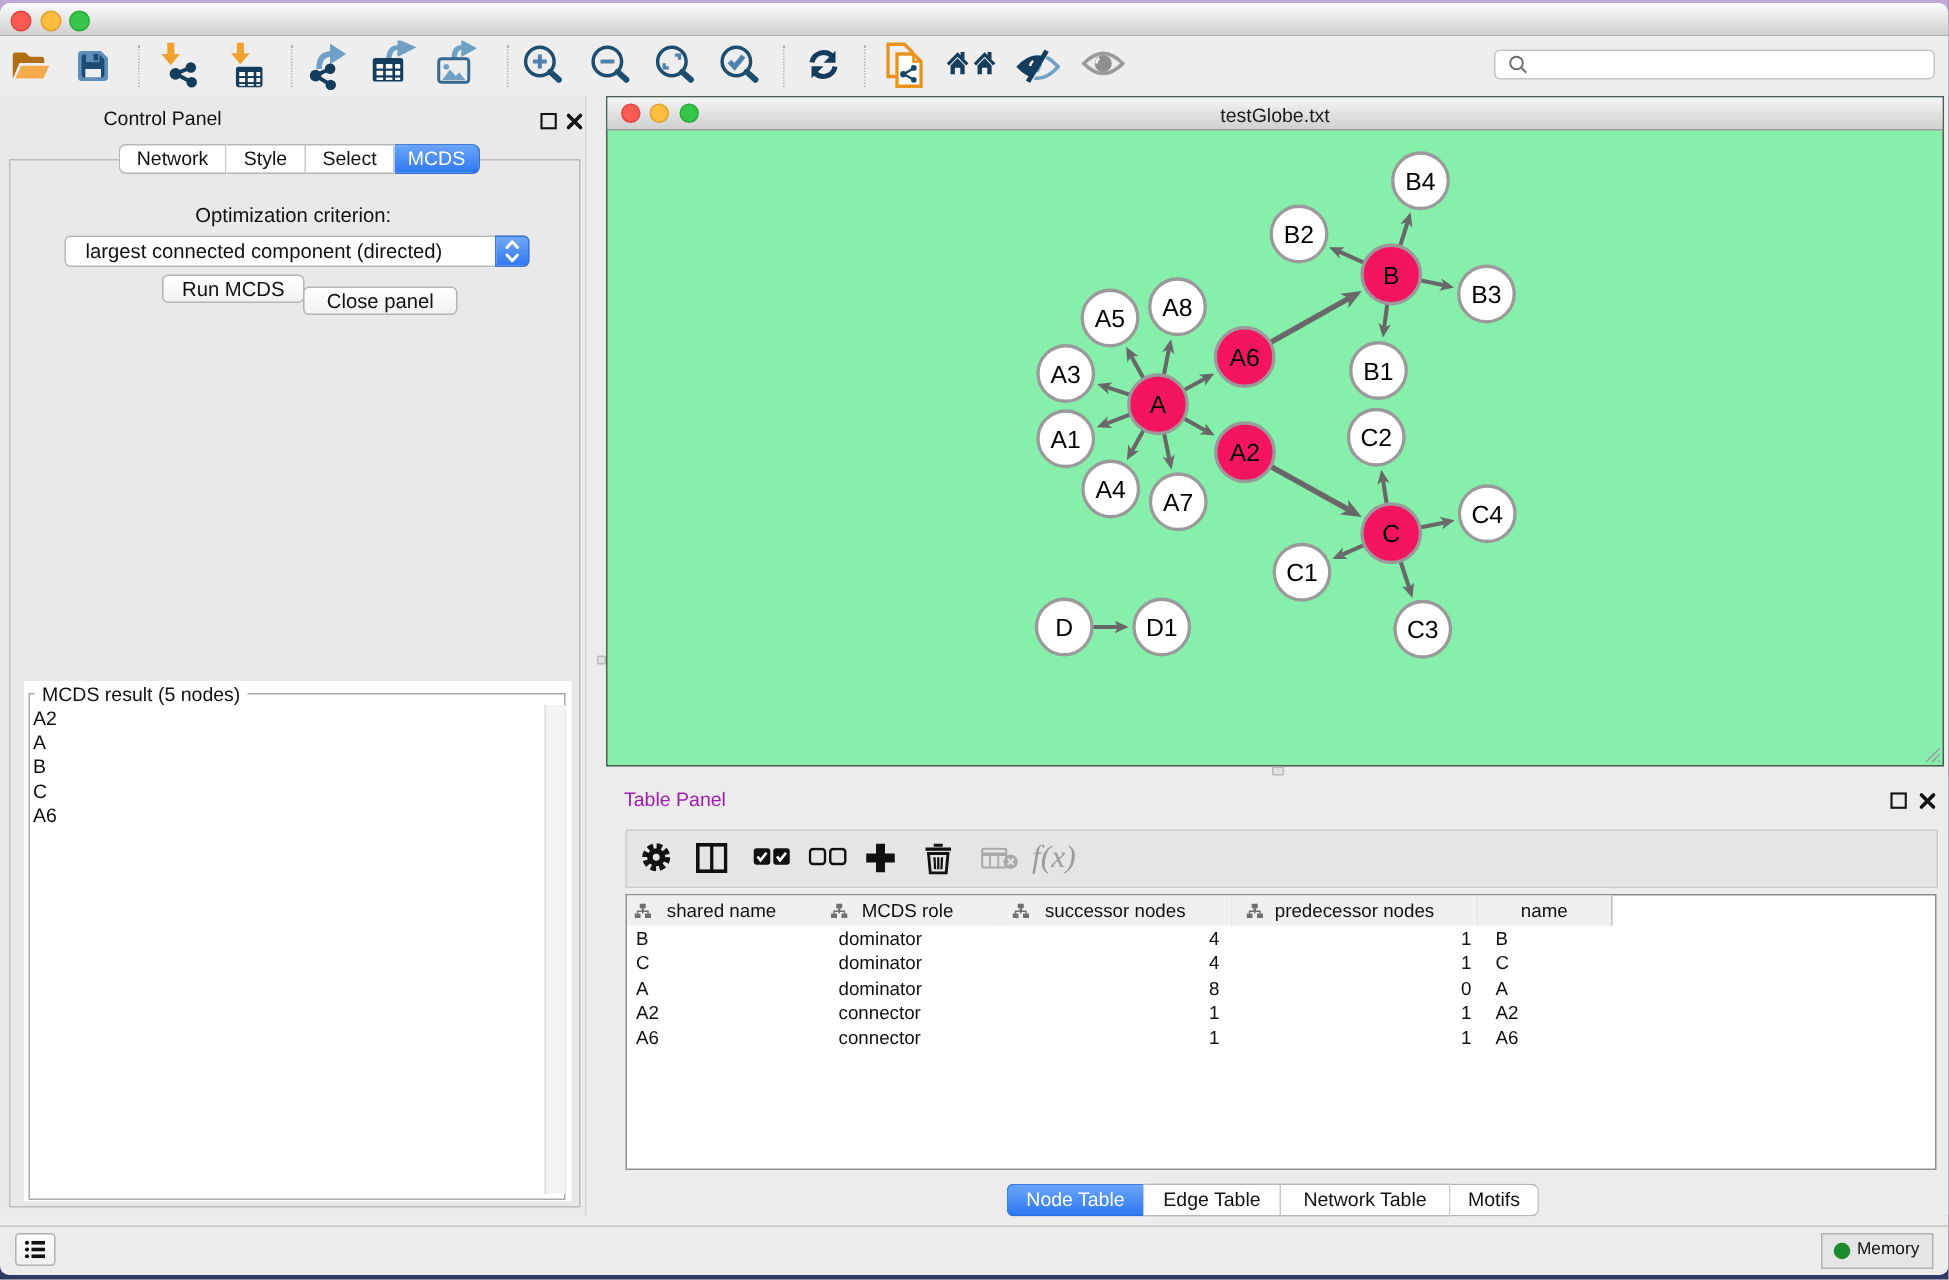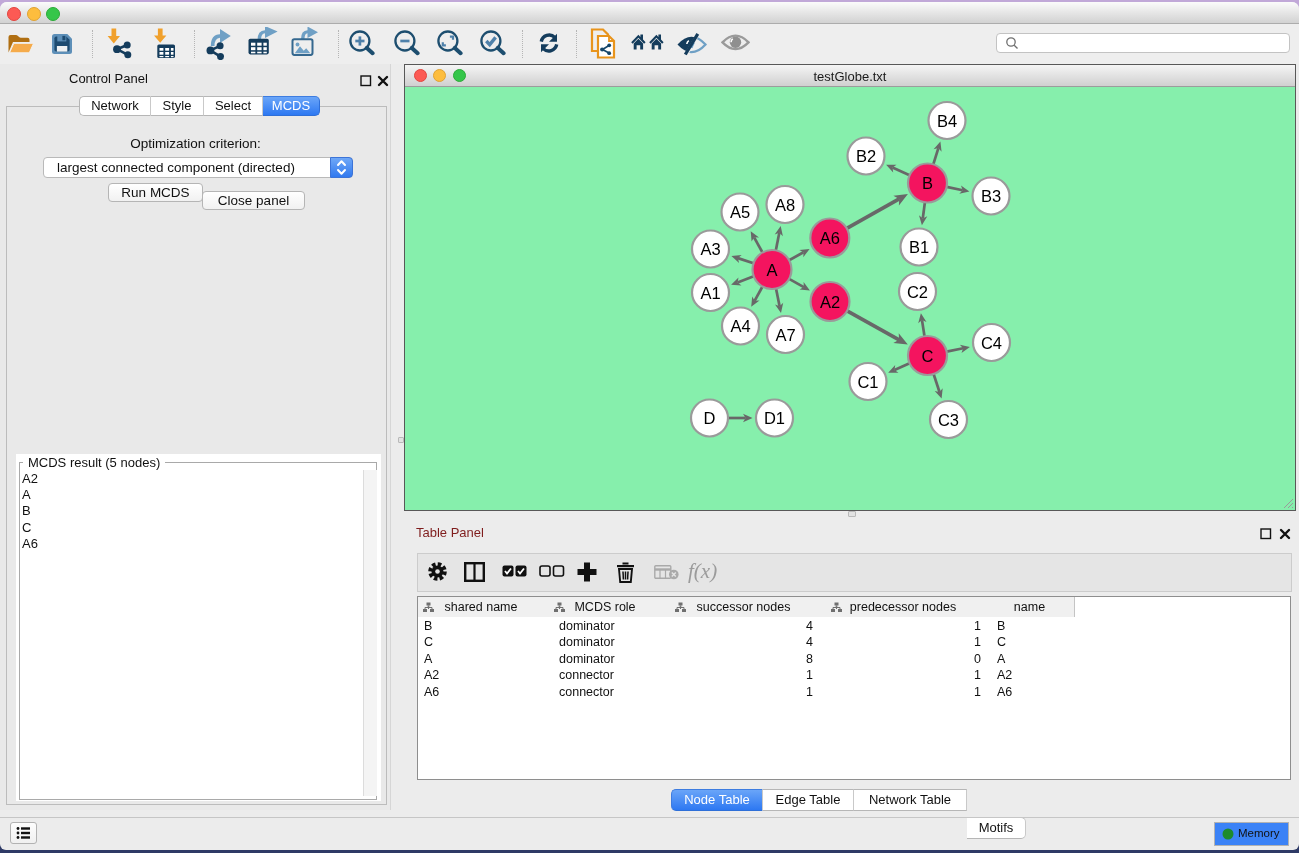--- a/index.html
+++ b/index.html
@@ -30,21 +30,21 @@
   .tabrow{position:absolute;display:flex;height:20px;}
   .tabrow .tab{height:18px;line-height:18px;}
   .tab{height:20px;line-height:20px;text-align:center;font-size:13px;color:#111;
        background:#fff;border-top:1px solid #b6b6b6;border-bottom:1px solid #b6b6b6;
        border-right:1px solid #c9c9c9;padding:0;}
   .tab.first{border-left:1px solid #b6b6b6;border-radius:5px 0 0 5px;}
   .tab.last{border-right:1px solid #2e6fd8;border-radius:0 5px 5px 0;}
   .tab.sel{background:linear-gradient(#6aa5f8,#2d78f2);color:#fff;
        border-top:1px solid #3d7ce0;border-bottom:1px solid #2e6fd8;}
   .tab.first.sel{border-left:1px solid #3d7ce0;}
-  .tab.last2{border-radius:0 5px 5px 0;margin-top:28px;}
+  .tab.last2{border-radius:0 5px 5px 0;}
   #optLabel{position:absolute;left:0;top:72px;width:391px;text-align:center;
        font-size:13.5px;color:#111;}
   #dropdown{position:absolute;left:43px;top:93px;width:308px;height:19px;
        background:#fff;border:1px solid #b9b9b9;border-radius:4px;}
   #dropdown .txt{position:absolute;left:13px;top:1.5px;font-size:13.5px;color:#111;}
   #dropStep{position:absolute;right:-1px;top:-1px;width:21px;height:19px;
        background:linear-gradient(#6fa8f7,#3179ef);border-radius:0 4px 4px 0;
        border:1px solid #3c74d8;}
   .btn{position:absolute;height:17px;background:linear-gradient(#ffffff,#f1f1f1);
        border:1px solid #b5b5b5;border-radius:4px;font-size:13.5px;color:#111;
@@ -63,35 +63,35 @@
   #netwin{position:absolute;left:404px;top:64px;width:890px;height:445px;
        border:1px solid #585858;background:#86efac;}
   #netTitle{position:absolute;left:0;top:0;width:890px;height:21px;
        background:linear-gradient(#f5f5f5,#d9d9d9 75%,#d0d0d0);
        border-bottom:1px solid #9c9c9c;}
   #netTitleText{position:absolute;top:4px;width:100%;text-align:center;font-size:13px;color:#1b1b1b;}
   .nlight{position:absolute;border-radius:50%;width:11px;height:11px;top:4px;}
 
   
   #tpanel{position:absolute;left:391px;top:517px;width:908px;height:293px;background:#ececec;}
-  #tpTitle{position:absolute;left:25px;top:8px;font-size:13px;color:#7f1d1d;}
+  #tpTitle{position:absolute;left:25px;top:8px;font-size:13px;color:#a21caf;}
   #ttoolbar{position:absolute;left:26px;top:36px;width:873px;height:37px;
        background:#e5e5e5;border:1px solid #cccccc;border-radius:0;}
   #ttable{position:absolute;left:26px;top:79px;width:872px;height:182px;
        background:#fff;border:1px solid #8e8e8e;}
   .hcell{position:absolute;top:0;height:20px;background:#f0f0f0;
        border-right:1px solid #c4c4c4;font-size:12.5px;color:#111;}
   .hcell .lbl{position:absolute;top:3px;width:100%;text-align:center;}
   
   #btabs{position:absolute;display:flex;height:20px;}
 
   
   #statusline{position:absolute;left:0;top:817px;width:1299px;height:0;border-top:1px solid #c6c6c6;}
   #memBtn{position:absolute;left:1214px;top:822px;width:73px;height:22px;
-       background:#3b82f6;border:1px solid #b2b2b2;font-size:11.5px;color:#111;}
+       background:#e5e5e5;border:1px solid #b2b2b2;font-size:11.5px;color:#111;}
   #listBtn{position:absolute;left:10px;top:822px;width:25px;height:20px;
        background:linear-gradient(#fdfdfd,#f0f0f0);border:1px solid #b2b2b2;border-radius:3px;}
   .divh{position:absolute;background:#e2e2e2;border:1px solid #b9b9b9;}
 </style>
 </head>
 <body>
 <div id="deskTop"></div>
 <div id="app"></div>
 <div id="titlebar">
   <div class="light" style="left:7px;background:#fc5a54;border:0.5px solid #e2453f;"></div>

